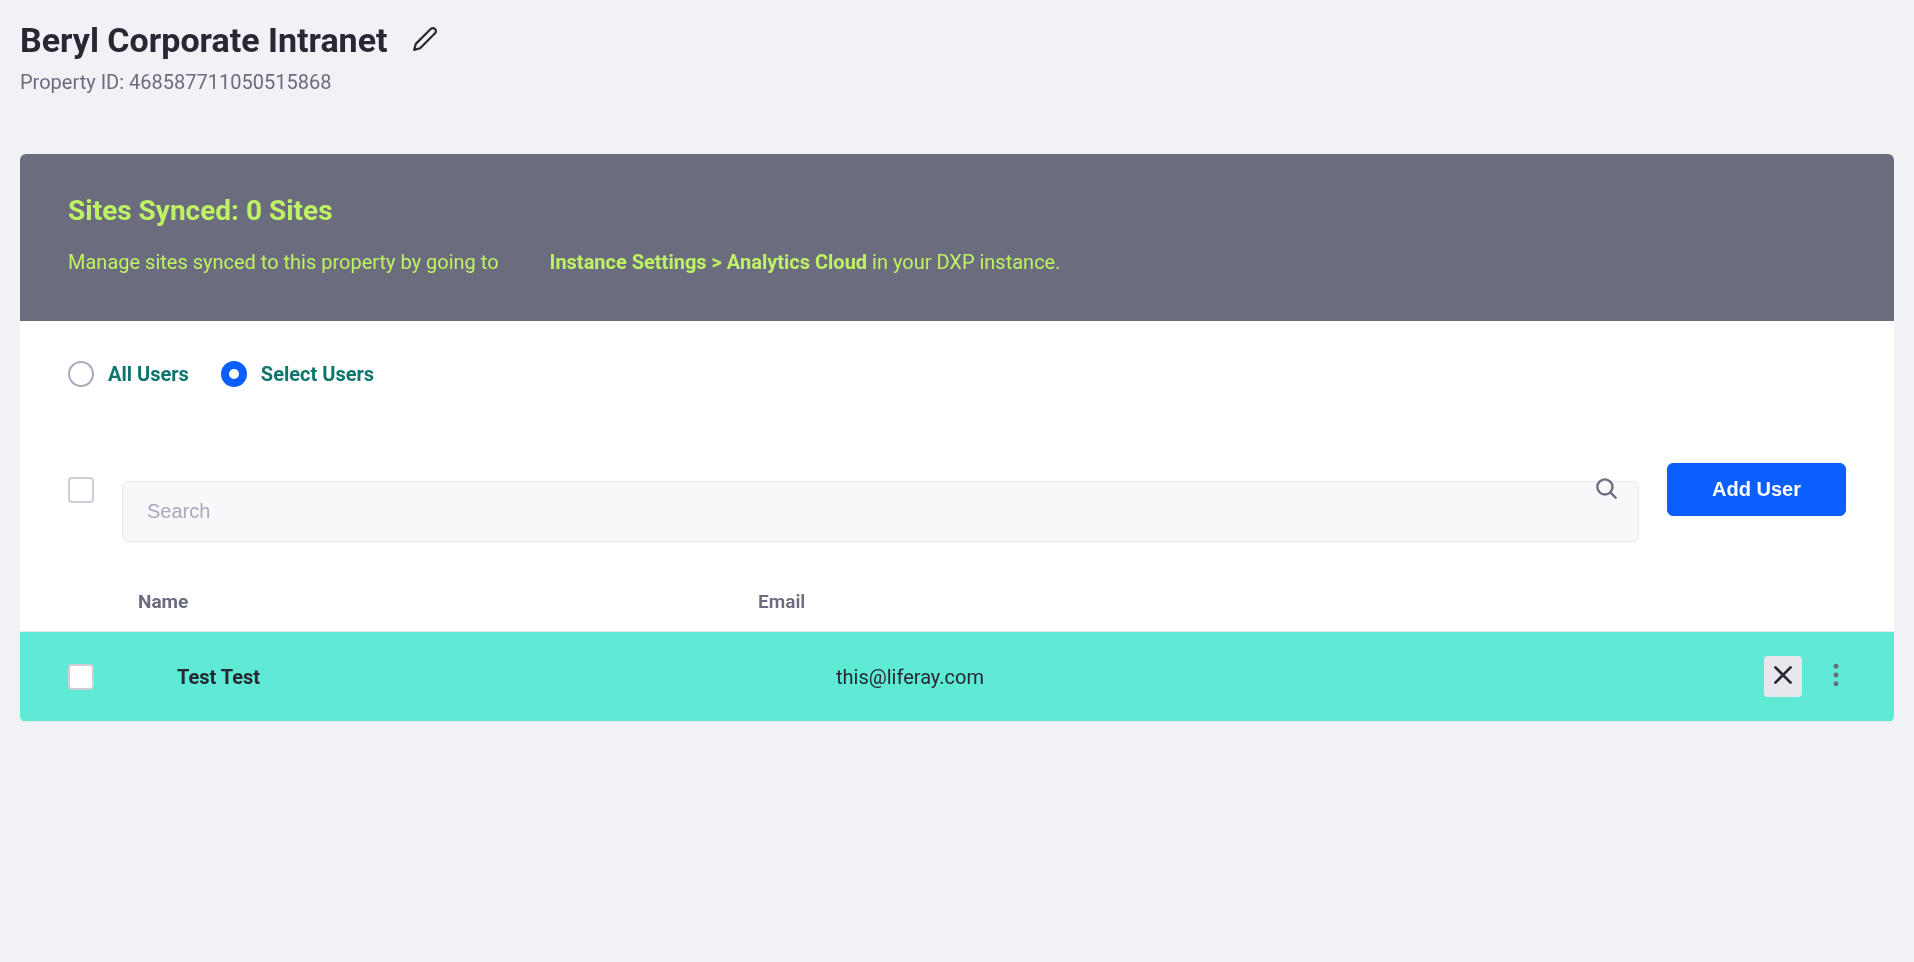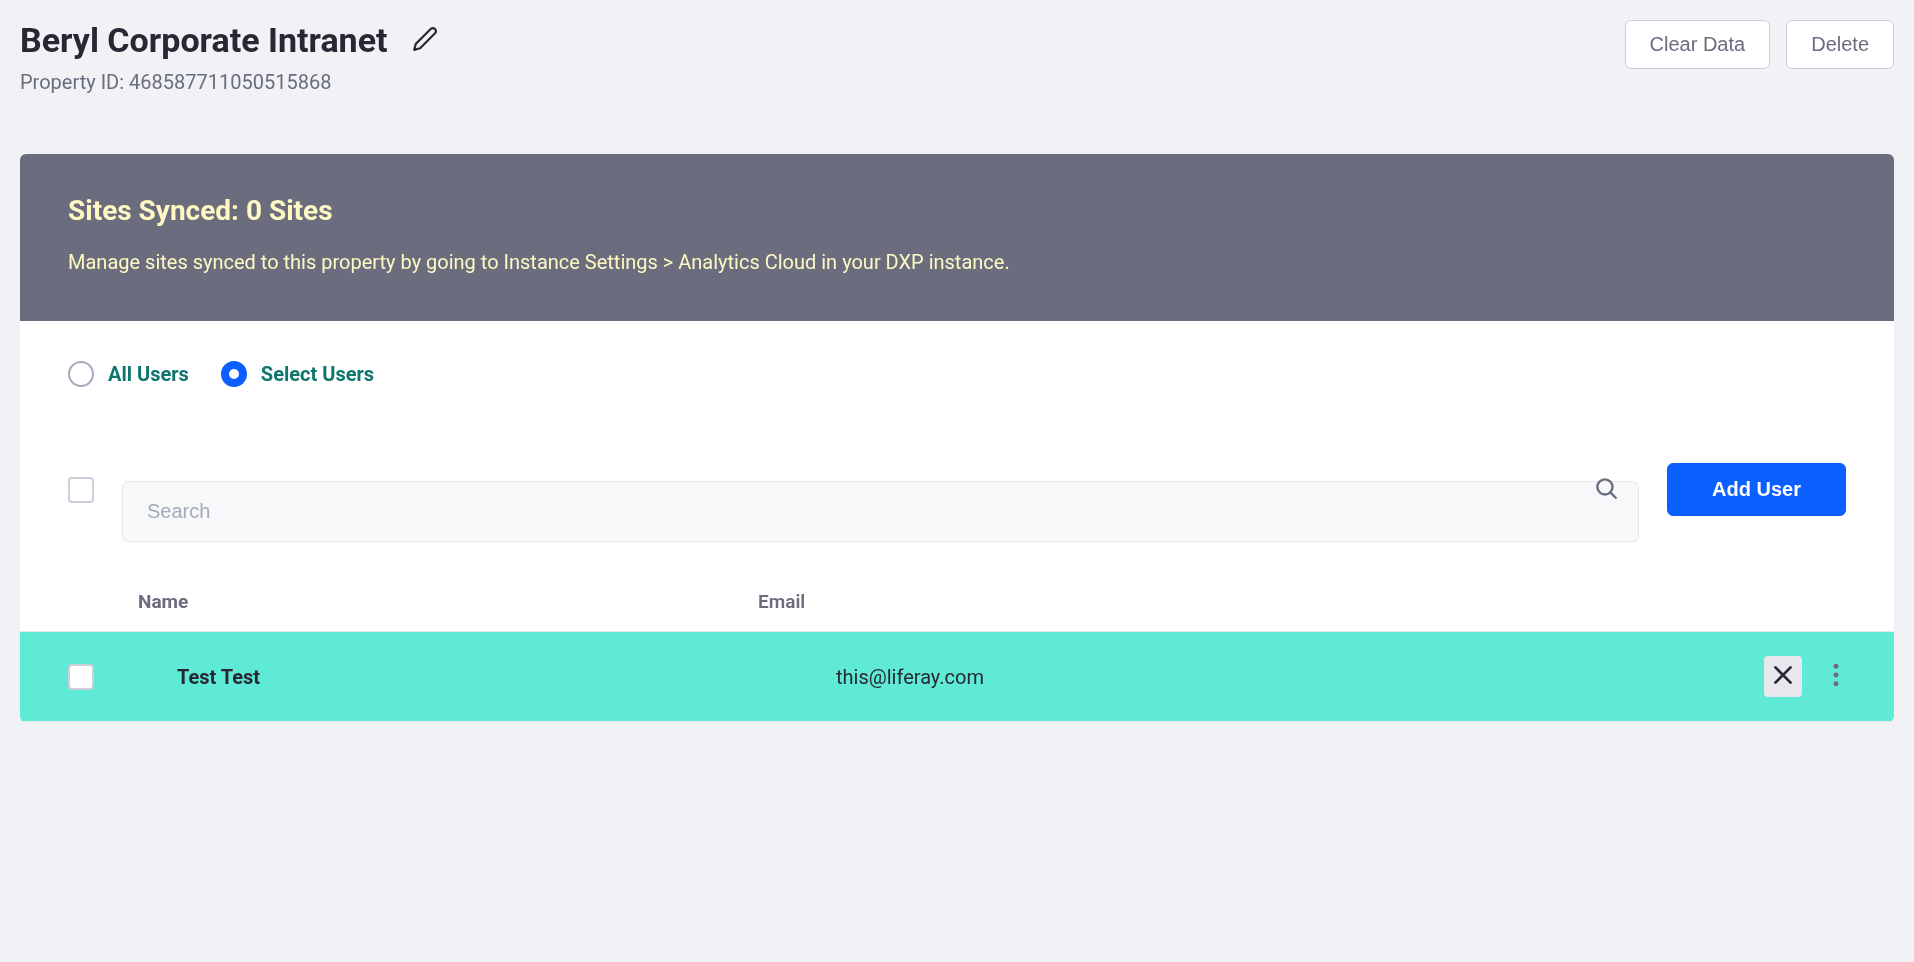--- a/index.html
+++ b/index.html
@@ -57,33 +57,33 @@
     border: 1px solid #cdced9;
     color: #6b6c7e;
   }
   .card {
     background: #fff;
     border-radius: 6px;
     overflow: hidden;
   }
   .banner {
     background: #6b6c7e;
-    color: #fef9c3;
+    color: #bef264;
     padding: 40px 48px 44px 48px;
   }
   .banner-title {
     font-size: 28px;
     font-weight: 700;
     margin-bottom: 20px;
   }
   .banner-text {
     font-size: 20px;
     line-height: 1.5;
   }
-  .banner-text .bold { font-weight: 400; }
+  .banner-text .bold { font-weight: 700; margin-left: 46px; }
   .radio-row {
     display: flex;
     gap: 32px;
     padding: 40px 48px 50px 48px;
     align-items: center;
   }
   .radio-item {
     display: flex;
     align-items: center;
     gap: 14px;
@@ -198,24 +198,20 @@
       <h1 class="page-title">Beryl Corporate Intranet</h1>
       <button class="edit-icon-btn">
         <span>
           <svg width="26" height="26" viewBox="0 0 24 24" fill="none" stroke="#272833" stroke-width="2" stroke-linecap="round" stroke-linejoin="round">
               <path d="M17 3a2.85 2.85 0 1 1 4 4L7.5 20.5 2 22l1.5-5.5L17 3z"></path>
             </svg>
         </span>
       </button>
     </div>
     <div class="property-id">Property ID: 468587711050515868</div>
-  </div>
-  <div class="header-actions">
-    <button class="btn">Clear Data</button>
-    <button class="btn">Delete</button>
   </div>
 </div>
 
 <div class="card">
   <div class="banner">
     <div class="banner-title">Sites Synced: 0 Sites</div>
     <div class="banner-text">
       <span>Manage sites synced to this property by going to </span><span class="bold">Instance Settings &gt; Analytics Cloud</span><span> in your DXP instance.</span>
     </div>
   </div>

